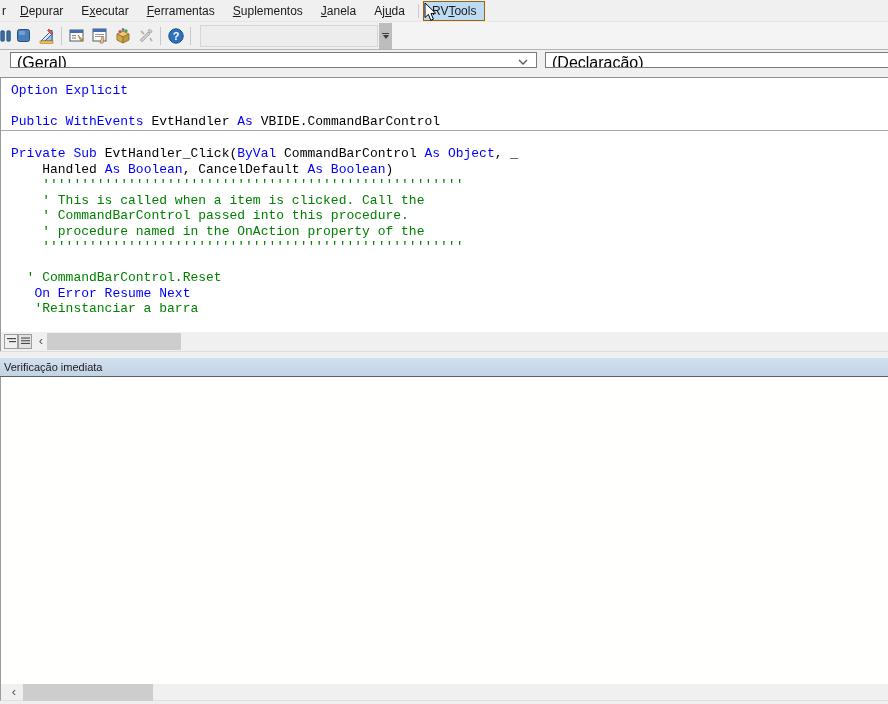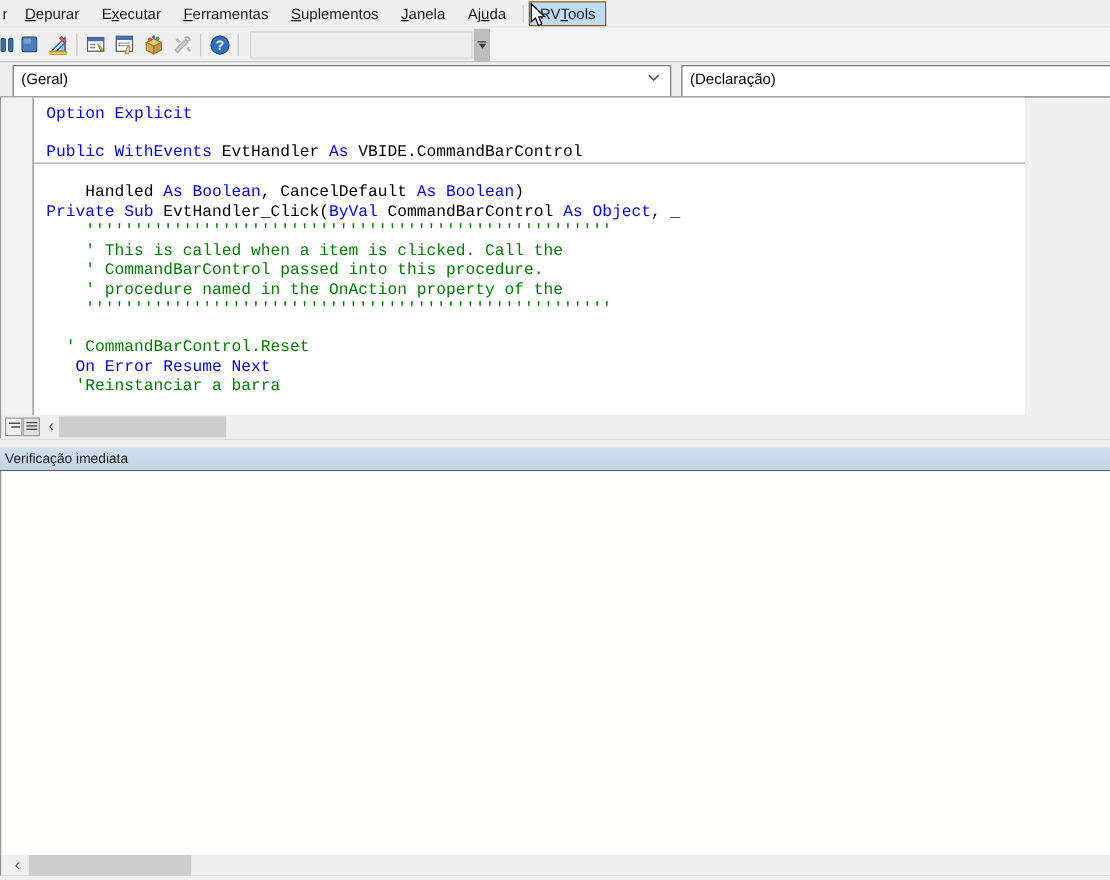--- a/index.html
+++ b/index.html
@@ -26,30 +26,30 @@
   .tb-sep { width:1px; height:18px; background:#c8c8c8; margin:0 3px; }
   .tb-inset { width:178px; height:22px; background:#ededed; border:1px solid #d6d6d6; margin-left:6px; }
   .tb-overflow { width:13px; height:26px; background:#bdbdbd; margin-left:1px;
                  display:flex; flex-direction:column; align-items:center; justify-content:center; gap:1px; }
   .tb-overflow .bar { width:7px; height:1px; background:#3c3c3c; }
   .tb-overflow .arr { width:0; height:0; border-left:3.5px solid transparent; border-right:3.5px solid transparent; border-top:4px solid #3c3c3c; }
   .tb-rest { flex:1; height:100%; background:#f4f4f4; }
 
   
   .combo-row { position:absolute; top:50px; left:0; width:888px; height:27px; background:#f0f0f0; }
-  .combo { position:absolute; top:2px; height:26px; background:#fff; border:1px solid #7a7a7a;
-           font-size:12px; color:#000; line-height:20px; padding-left:6px; white-space:nowrap; overflow:hidden; }
+  .combo { position:absolute; top:2px; height:16px; background:#fff; border:1px solid #7a7a7a;
+           font-size:16px; color:#000; line-height:20px; padding-left:6px; white-space:nowrap; overflow:hidden; }
   .combo .chev { position:absolute; right:8px; top:4px; width:10px; height:10px; }
   #combo-object { left:10px; width:527px; }
   #combo-procedure { left:545px; width:360px; }
 
   
-  .code-panel { position:absolute; top:77px; left:0; width:820px; height:255px;
+  .code-panel { position:absolute; top:77px; left:0; width:888px; height:255px;
                 background:#fff; border-top:1px solid #8f8f8f; border-left:1px solid #9a9a9a;
-                display:flex; overflow:hidden; }
+                display:flex; overflow:hidden;flex-direction:column; }
   .code-edge { width:3px; background:#f0f0f0; }
   .code-margin { width:23px; background:#f2f2f2; border-right:1px solid #8a8a8a; }
   .code-text { flex:1; padding:5px 0 0 10px; font-family:"Liberation Mono", monospace;
                font-size:13px; overflow:hidden; }
   .code-line { height:15.5px; line-height:15.5px; white-space:pre; }
   .proc-sep { height:1px; background:#a8a8a8; margin-left:-10px; }
   .c-kw { color:#0000ff; } .c-id { color:#000; } .c-cm { color:#008000; }
 
   
   .code-hstrip { position:absolute; top:332px; left:0; width:888px; height:19px;
@@ -190,22 +190,22 @@
 
   <div class="code-panel">
     <div class="code-edge"></div>
     <div class="code-margin"></div>
     <div class="code-text">
         <div class="code-line"><span class="c-kw">Option Explicit</span></div>
         <div class="code-line"></div>
         <div class="code-line"><span class="c-kw">Public WithEvents </span><span class="c-id">EvtHandler</span><span class="c-kw"> As </span><span class="c-id">VBIDE.CommandBarControl</span></div>
         <div class="proc-sep"></div>
         <div class="code-line"></div>
+        <div class="code-line"><span class="c-kw">Private Sub </span><span class="c-id">EvtHandler_Click(</span><span class="c-kw">ByVal </span><span class="c-id">CommandBarControl </span><span class="c-kw">As Object</span><span class="c-id">, _</span></div>
         <div class="code-line"><span class="c-id">    Handled </span><span class="c-kw">As Boolean</span><span class="c-id">, CancelDefault </span><span class="c-kw">As Boolean</span><span class="c-id">)</span></div>
-        <div class="code-line"><span class="c-kw">Private Sub </span><span class="c-id">EvtHandler_Click(</span><span class="c-kw">ByVal </span><span class="c-id">CommandBarControl </span><span class="c-kw">As Object</span><span class="c-id">, _</span></div>
         <div class="code-line"><span class="c-cm">    ''''''''''''''''''''''''''''''''''''''''''''''''''''''</span></div>
         <div class="code-line"><span class="c-cm">    ' This is called when a item is clicked. Call the</span></div>
         <div class="code-line"><span class="c-cm">    ' CommandBarControl passed into this procedure.</span></div>
         <div class="code-line"><span class="c-cm">    ' procedure named in the OnAction property of the</span></div>
         <div class="code-line"><span class="c-cm">    ''''''''''''''''''''''''''''''''''''''''''''''''''''''</span></div>
         <div class="code-line"></div>
         <div class="code-line"><span class="c-cm">  ' CommandBarControl.Reset</span></div>
         <div class="code-line"><span class="c-kw">   On Error Resume Next</span></div>
         <div class="code-line"><span class="c-cm">   'Reinstanciar a barra</span></div>
       </div>

